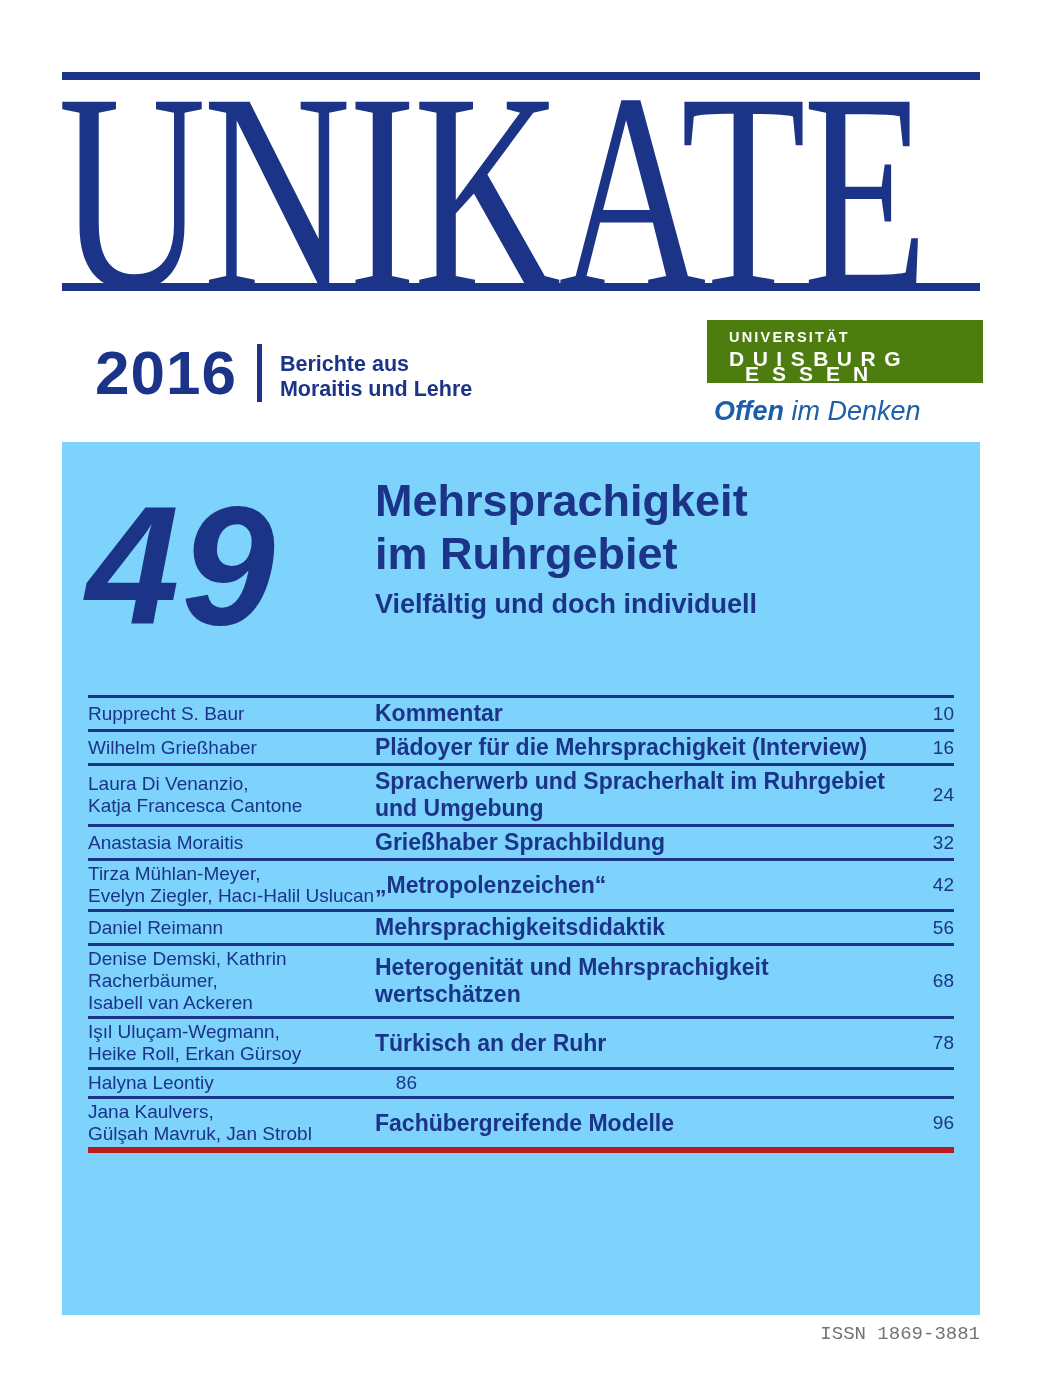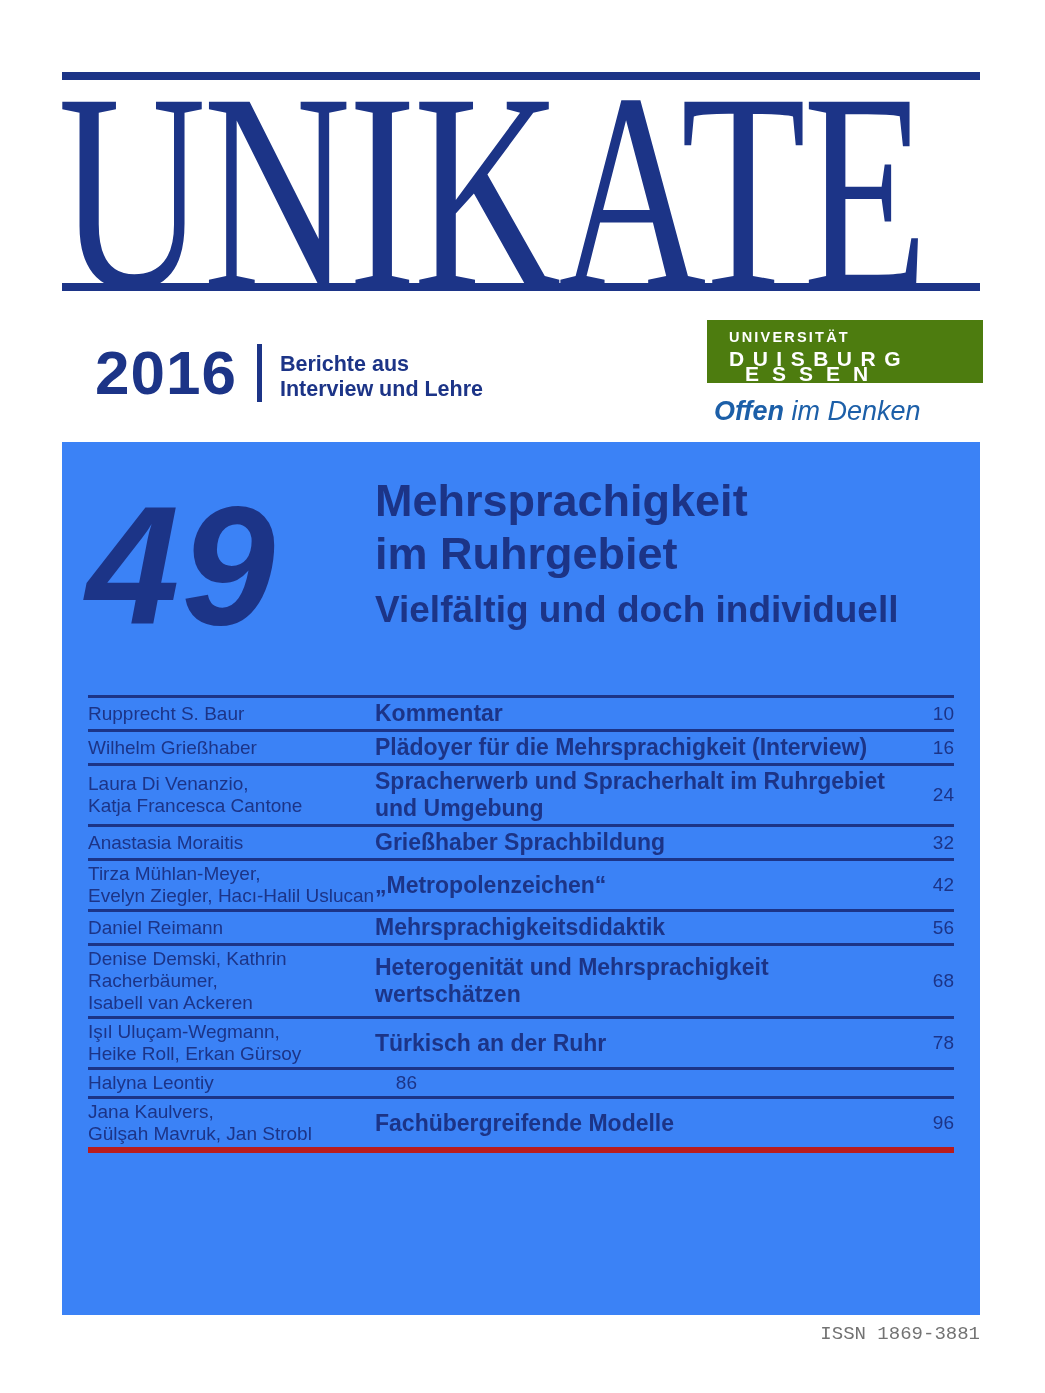--- a/index.html
+++ b/index.html
@@ -63,30 +63,30 @@
   .uni-claim {
     margin:13px 0 0 7px;
     font-size:27px; font-style:italic; color:#1c5fa8;
   }
   .uni-claim .b { font-weight:bold; }
 
   
   .cover-panel {
     position:absolute; left:62px; top:442px;
     width:918px; height:873px;
-    background:#3b82f6;
+    background:#7dd3fc;
   }
   .issue-number {
     position:absolute; left:24px; top:40px;
     font-size:168px; font-weight:bold; font-style:italic;
     line-height:1; color:#1c3487; letter-spacing:2px;
   }
   .cover-titles { position:absolute; left:313px; top:32px; color:#1c3487; }
   .cover-title-line { font-size:45px; font-weight:bold; line-height:53px; }
-  .cover-subtitle { font-size:37px; font-weight:bold; margin-top:9px; }
+  .cover-subtitle { font-size:27px; font-weight:bold; margin-top:9px; }
 
   
   .toc {
     position:absolute; left:26px; top:253px; width:866px;
   }
   .toc-row {
     display:flex; align-items:center;
     border-top:3px solid #1c3487;
     padding:2px 0;
     color:#1c3487;
@@ -114,21 +114,21 @@
 
   <div class="mast-rule top"></div>
   <div class="masthead-title">UNIKATE</div>
   <div class="mast-rule bottom"></div>
 
   <div class="issue-meta">
     <div class="issue-year">2016</div>
     <div class="issue-sep"></div>
     <div class="issue-subtitle">
       <div>Berichte aus</div>
-      <div>Interview und Lehre</div>
+      <div>Moraitis und Lehre</div>
     </div>
   </div>
 
   <div class="uni-logo">
     <div class="uni-logo-rect">
       <div class="uni-line1">UNIVERSITÄT</div>
       <div class="uni-line2">DUISBURG</div>
       <div class="uni-line3">ESSEN</div>
     </div>
     <div class="uni-claim">

